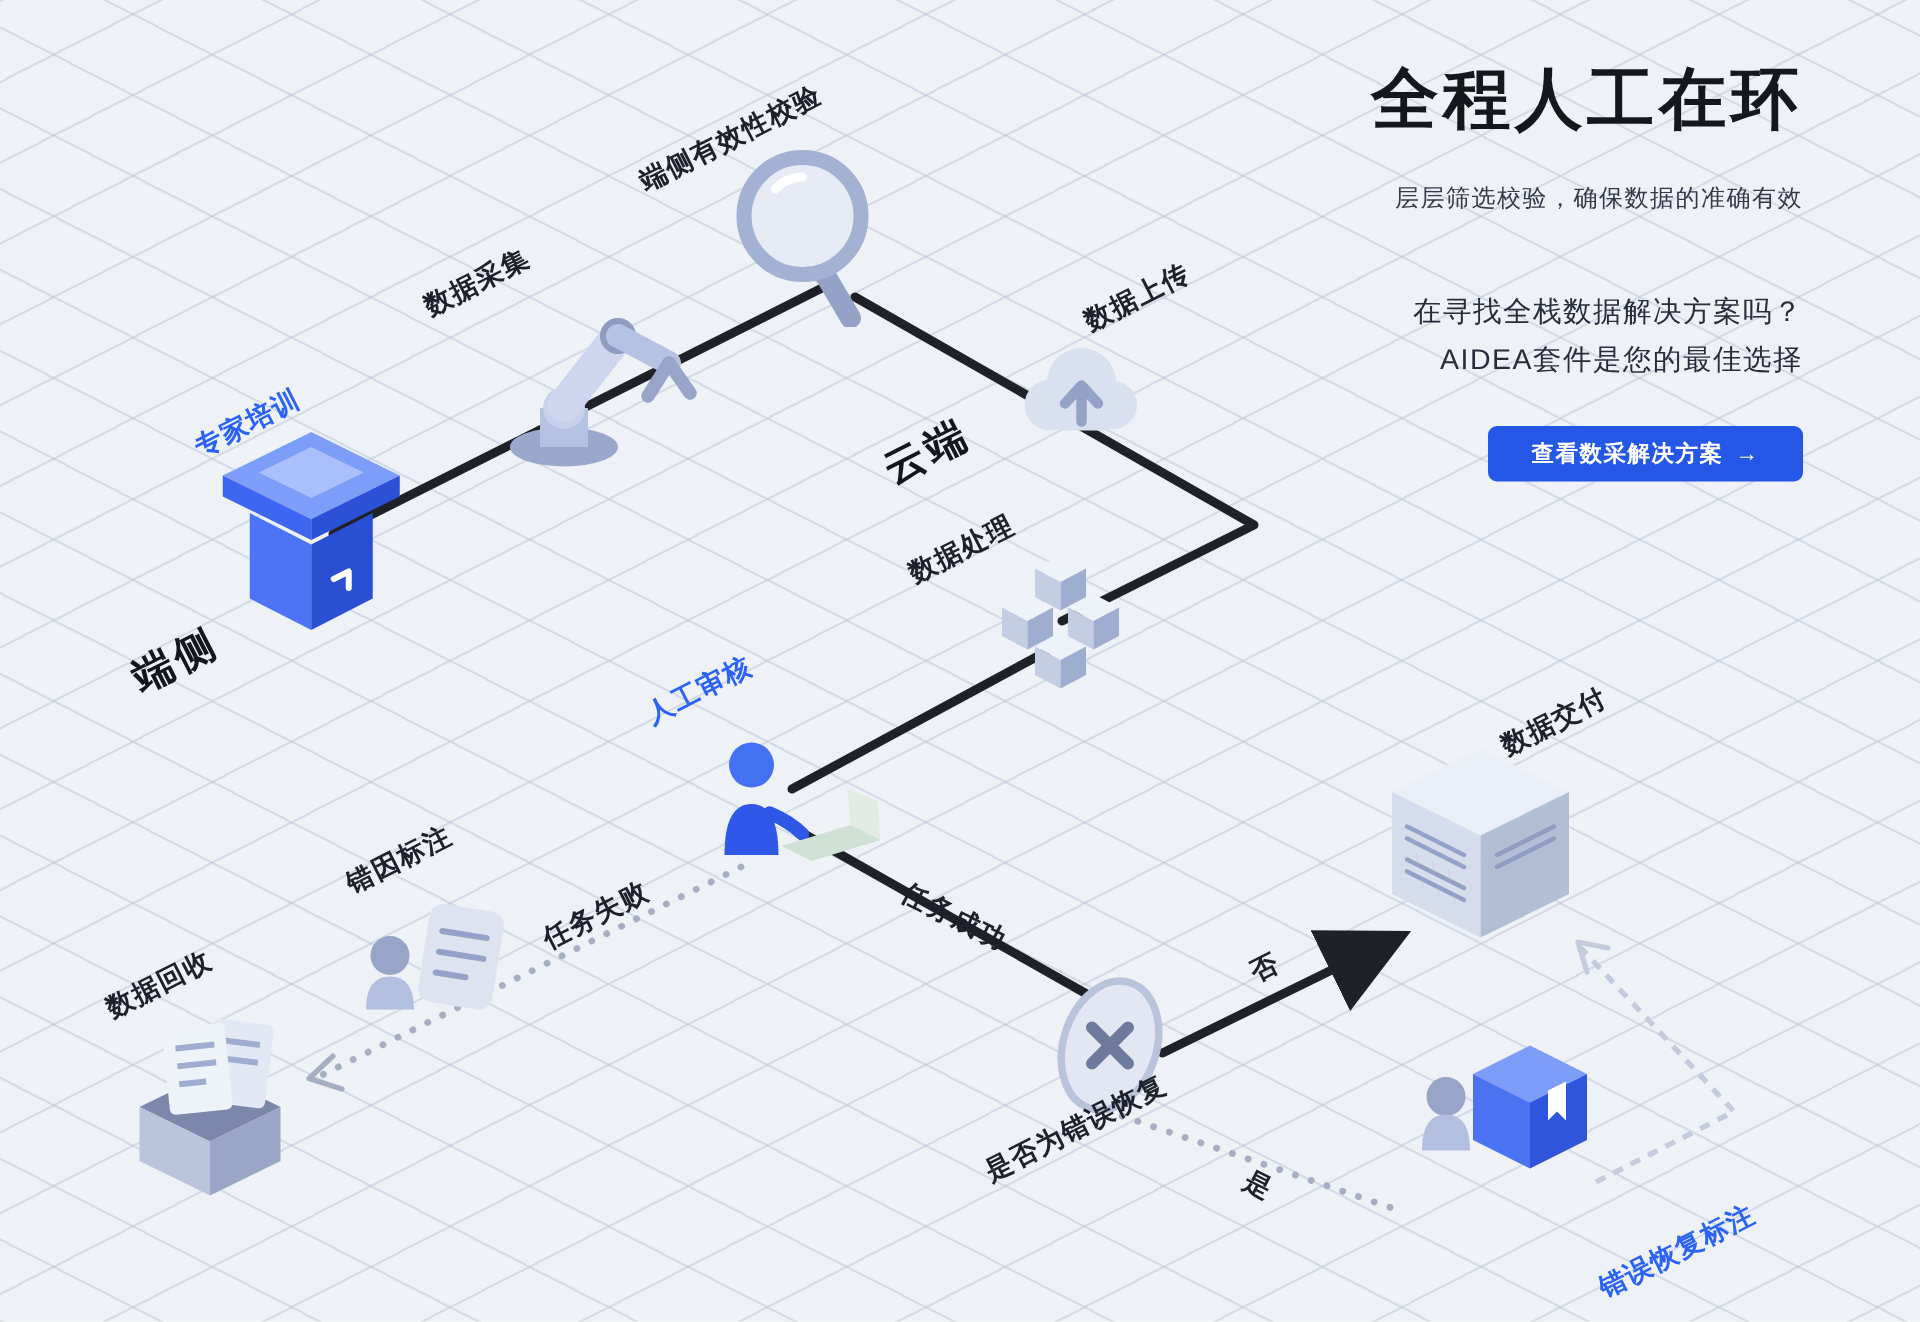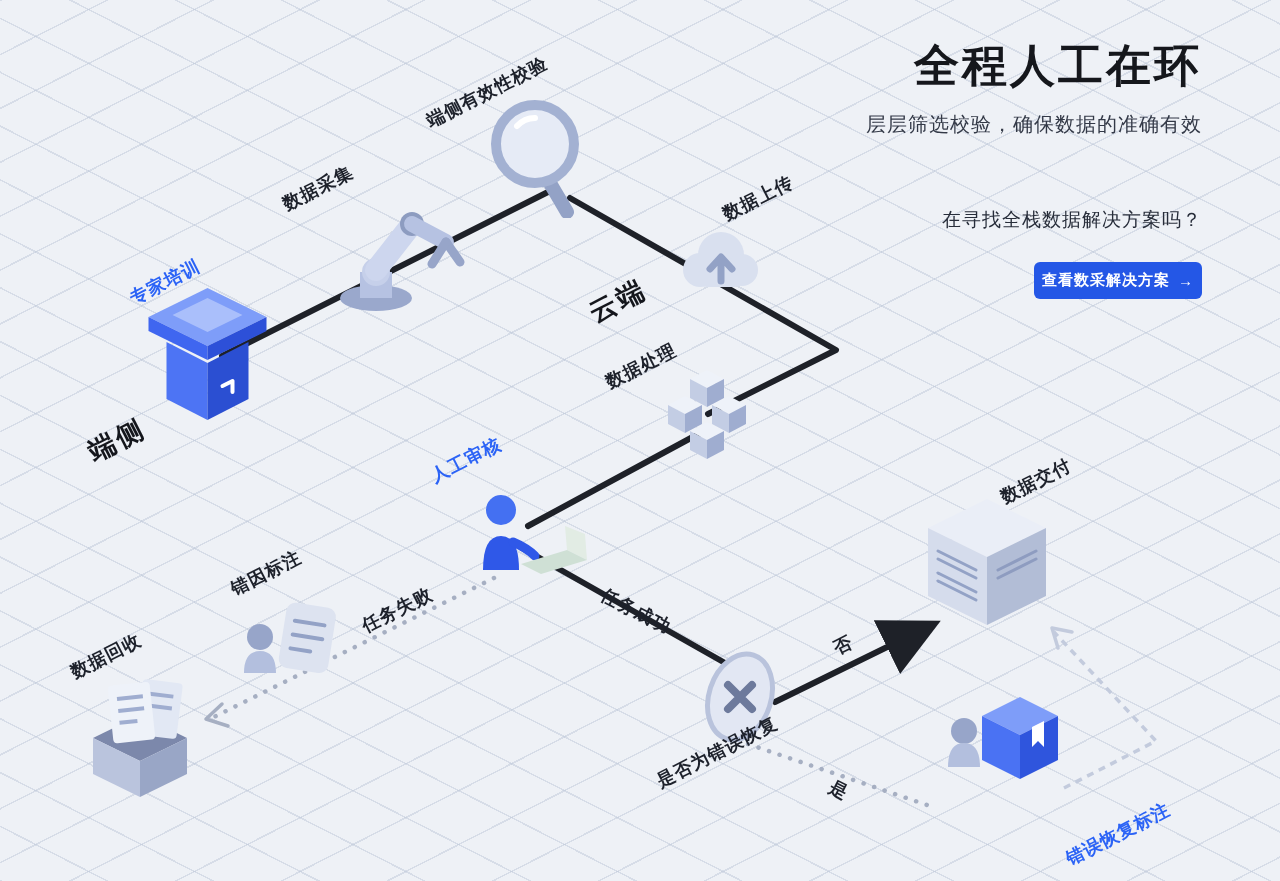--- a/index.html
+++ b/index.html
@@ -25,26 +25,26 @@
     position:absolute;z-index:3;white-space:nowrap;
     font-size:18px;font-weight:600;color:#1d212b;letter-spacing:1px;
     transform:translate(-50%,-50%) rotate(-27deg);
   }
   .lbl.plus{transform:translate(-50%,-50%) rotate(27deg);}
   .lbl.blue{color:#2b63f6;font-weight:700;}
   .lbl.zone{font-size:27px;font-weight:800;color:#14161c;letter-spacing:3px;}
 
   .header{position:absolute;right:78px;top:36px;z-index:4;text-align:right;}
   .header h1{margin:0;font-size:45px;font-weight:800;color:#15171c;letter-spacing:3px;}
-  .header .sub{margin-top:15px;font-size:20px;color:#333947;letter-spacing:1px;}
-  .header .promo{margin-top:66px;font-size:19px;color:#272d3a;line-height:1.7;letter-spacing:1px;}
+  .header .sub{margin-top:26px;font-size:16px;color:#333947;letter-spacing:1px;}
+  .header .promo{margin-top:50px;font-size:19px;color:#272d3a;line-height:1.7;letter-spacing:1px;}
   .cta{
     margin-top:26px;display:inline-flex;align-items:center;gap:8px;
     background:#2457e6;color:#ffffff;border:none;border-radius:6px;
-    padding:9px 8px;font-size:15px;font-weight:600;cursor:pointer;
+    padding:9px 29px;font-size:15px;font-weight:600;cursor:pointer;
     font-family:"Liberation Sans","DejaVu Sans",sans-serif;letter-spacing:1px;
   }
 </style>
 </head>
 <body>
 
 <div class="stage">
 
   <svg class="connectors" width="1280" height="881" viewBox="0 0 1280 881">
     <defs>
@@ -230,20 +230,21 @@
   <div class="lbl" style="left:843px;top:645px">否</div>
   <div class="lbl plus" style="left:839px;top:790px">是</div>
   <div class="lbl" style="left:1036px;top:481px">数据交付</div>
   <div class="lbl blue" style="left:1118px;top:834px">错误恢复标注</div>
 
   <div class="header">
     <h1>全程人工在环</h1>
     <div class="sub">层层筛选校验，确保数据的准确有效</div>
     <div class="promo">
       <div>在寻找全栈数据解决方案吗？</div>
+      <div>AIDEA套件是您的最佳选择</div>
     </div>
     <div>
       <button class="cta">
         <span>查看数采解决方案</span>
         <span>→</span>
       </button>
     </div>
   </div>
 
 </div>

